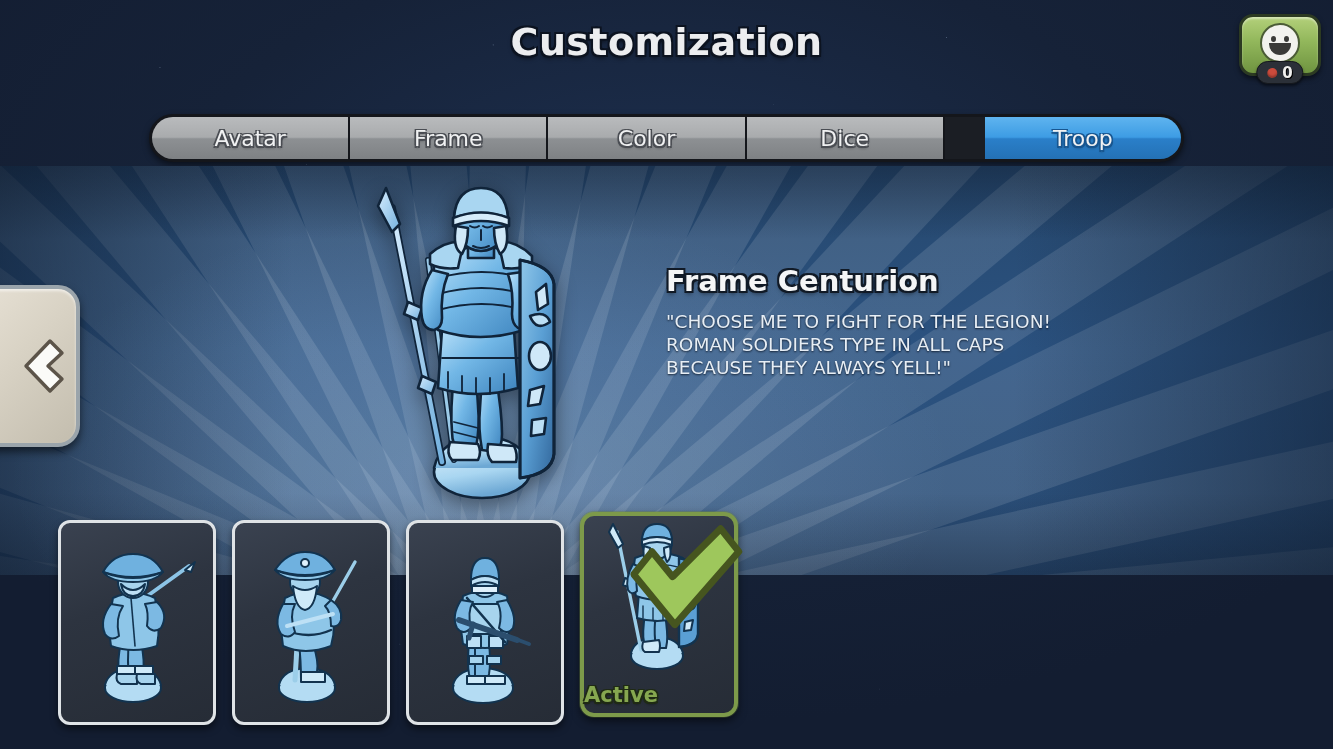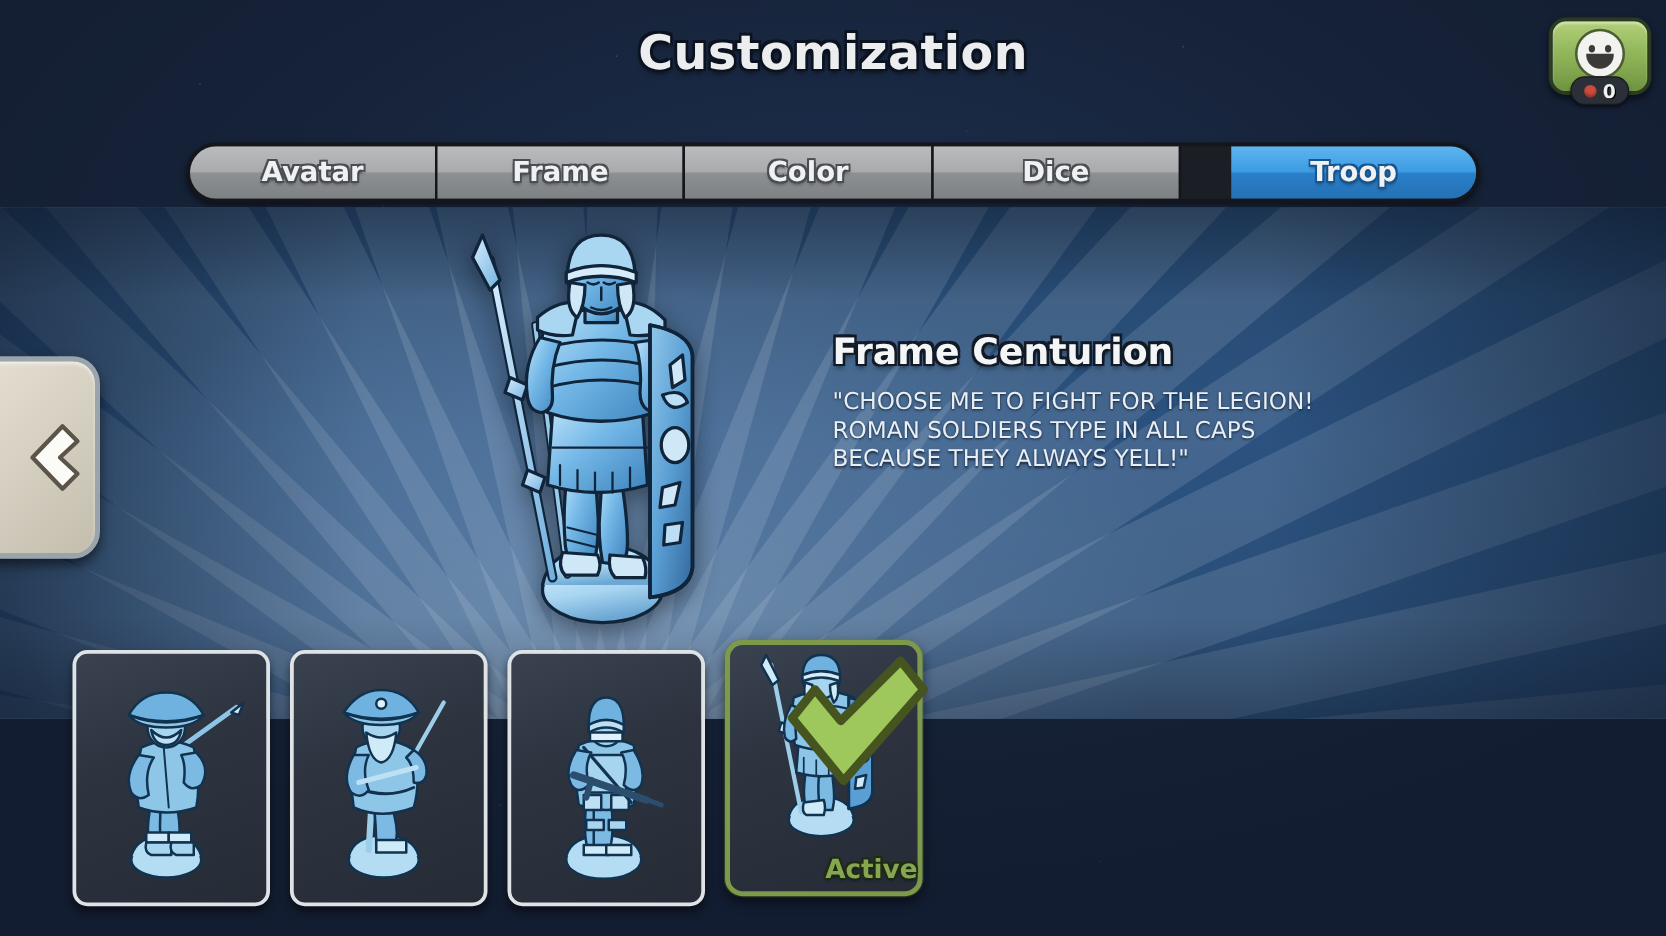--- a/index.html
+++ b/index.html
@@ -109,21 +109,21 @@
     display: flex;
     border-radius: 24px;
     background: #1b1e24;
     border: 3px solid #14161b;
     box-shadow: 0 3px 6px rgba(0,0,0,.5);
     overflow: hidden;
   }
   .tab {
     flex: 1 1 0;
     display: flex; align-items: center; justify-content: center;
-    font-size: 22px; font-weight: bold;
+    font-size: 22px; font-weight: normal;
     color: #f0f1f2;
     text-shadow: -1.5px -1.5px 0 #4a4d53, 1.5px -1.5px 0 #4a4d53,
                  -1.5px 1.5px 0 #4a4d53, 1.5px 1.5px 0 #4a4d53,
                  0 2px 3px rgba(0,0,0,.5);
     background: linear-gradient(180deg, #b9bbbd 0%, #a9abad 48%, #8d9093 52%, #7e8184 100%);
     border-right: 2px solid #14161b;
     cursor: pointer;
   }
   .tab:last-child { border-right: none; margin-left: 40px; }
   .tab.active {
@@ -236,21 +236,21 @@
     overflow: visible;
     display: block;
     padding-top: 4px;
   }
   .thumb.selected .fig-slot {
     height: 155px;
     display: flex; align-items: center; justify-content: center;
   }
   .thumb.selected .fig-slot svg { width: 120px; height: 152px; }
   .active-label {
-    text-align: right;
+    text-align: left;
     font-size: 21px; font-weight: bold;
     color: #86a750;
     text-shadow: -1.5px -1.5px 0 #1f2a14, 1.5px -1.5px 0 #1f2a14,
                  -1.5px 1.5px 0 #1f2a14, 1.5px 1.5px 0 #1f2a14,
                  0 2px 3px rgba(0,0,0,.6);
     margin-top: 8px;
   }
   .check-badge {
     position: absolute; right: -14px; top: -22px;
     width: 56px; height: 48px;

